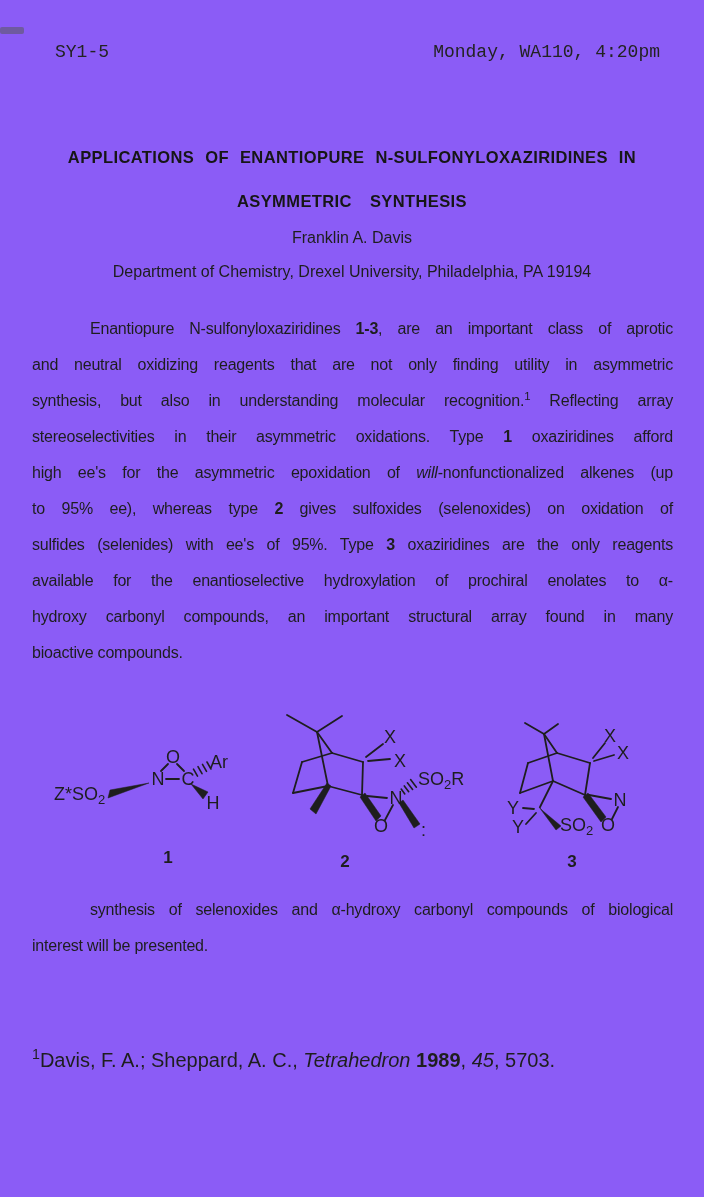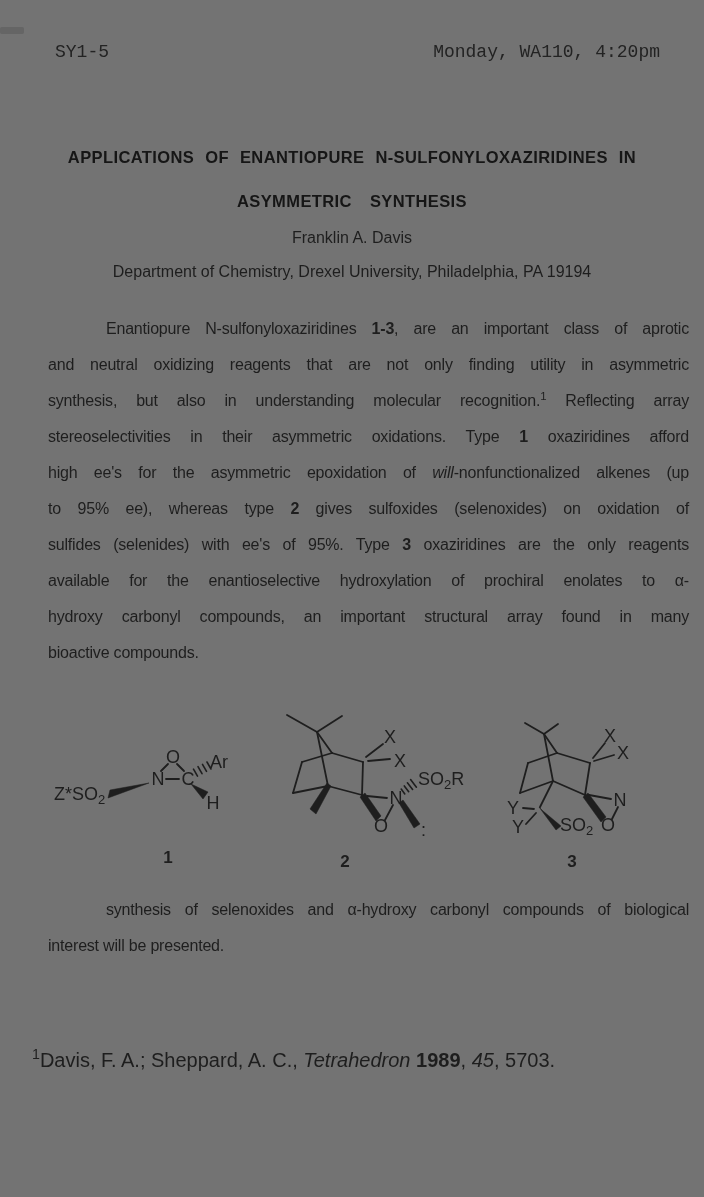--- a/index.html
+++ b/index.html
@@ -1,30 +1,30 @@
 <!DOCTYPE html>
 <html><head>
 <meta charset="utf-8">
 <style>
   html,body{margin:0;padding:0;}
   body{width:704px;height:1197px;background:#e9e7e2;font-family:"Liberation Sans",sans-serif;}
-  .page{position:relative;width:704px;height:1197px;background:#737373;color:#1e1e1e;overflow:hidden;}
+  .page{position:relative;width:704px;height:1197px;background:#8b5cf6;color:#1e1e1e;overflow:hidden;}
   .smudge{position:absolute;left:0;top:27px;width:24px;height:7px;background:#5a5a5a;opacity:.55;border-radius:2px;}
 
   .hdr{position:absolute;top:42px;left:55px;right:44px;display:flex;justify-content:space-between;
        font-family:"Liberation Mono","DejaVu Sans Mono",monospace;font-size:18px;color:#232323;}
 
   .ctr{position:absolute;left:0;right:0;text-align:center;}
   .title-line{font-weight:bold;font-size:16.5px;letter-spacing:.4px;word-spacing:6px;color:#161616;}
   .t1{top:148px;}
   .t2{top:192px;word-spacing:13px;}
   .author{top:229px;font-size:16px;}
   .affil{top:263px;font-size:16px;}
 
-  .para{position:absolute;left:32px;width:641px;font-size:16px;letter-spacing:-.2px;line-height:36px;color:#1e1e1e;margin-left:16px;}
+  .para{position:absolute;left:32px;width:641px;font-size:16px;letter-spacing:-.2px;line-height:36px;color:#1e1e1e;}
   .p1{top:311px;}
   .p2{top:892px;}
   .fnote{position:absolute;left:32px;width:641px;top:1048px;font-size:20px;line-height:24px;}
   .tline{text-align:justify;text-align-last:justify;-moz-text-align-last:justify;white-space:normal;}
   .tline.tlast{text-align-last:left;-moz-text-align-last:left;}
   .para .tline:first-child{text-indent:58px;}
   .seg-b{font-weight:bold;}
   .seg-i{font-style:italic;}
   .seg-sup{vertical-align:super;font-size:71%;line-height:0;}
 

